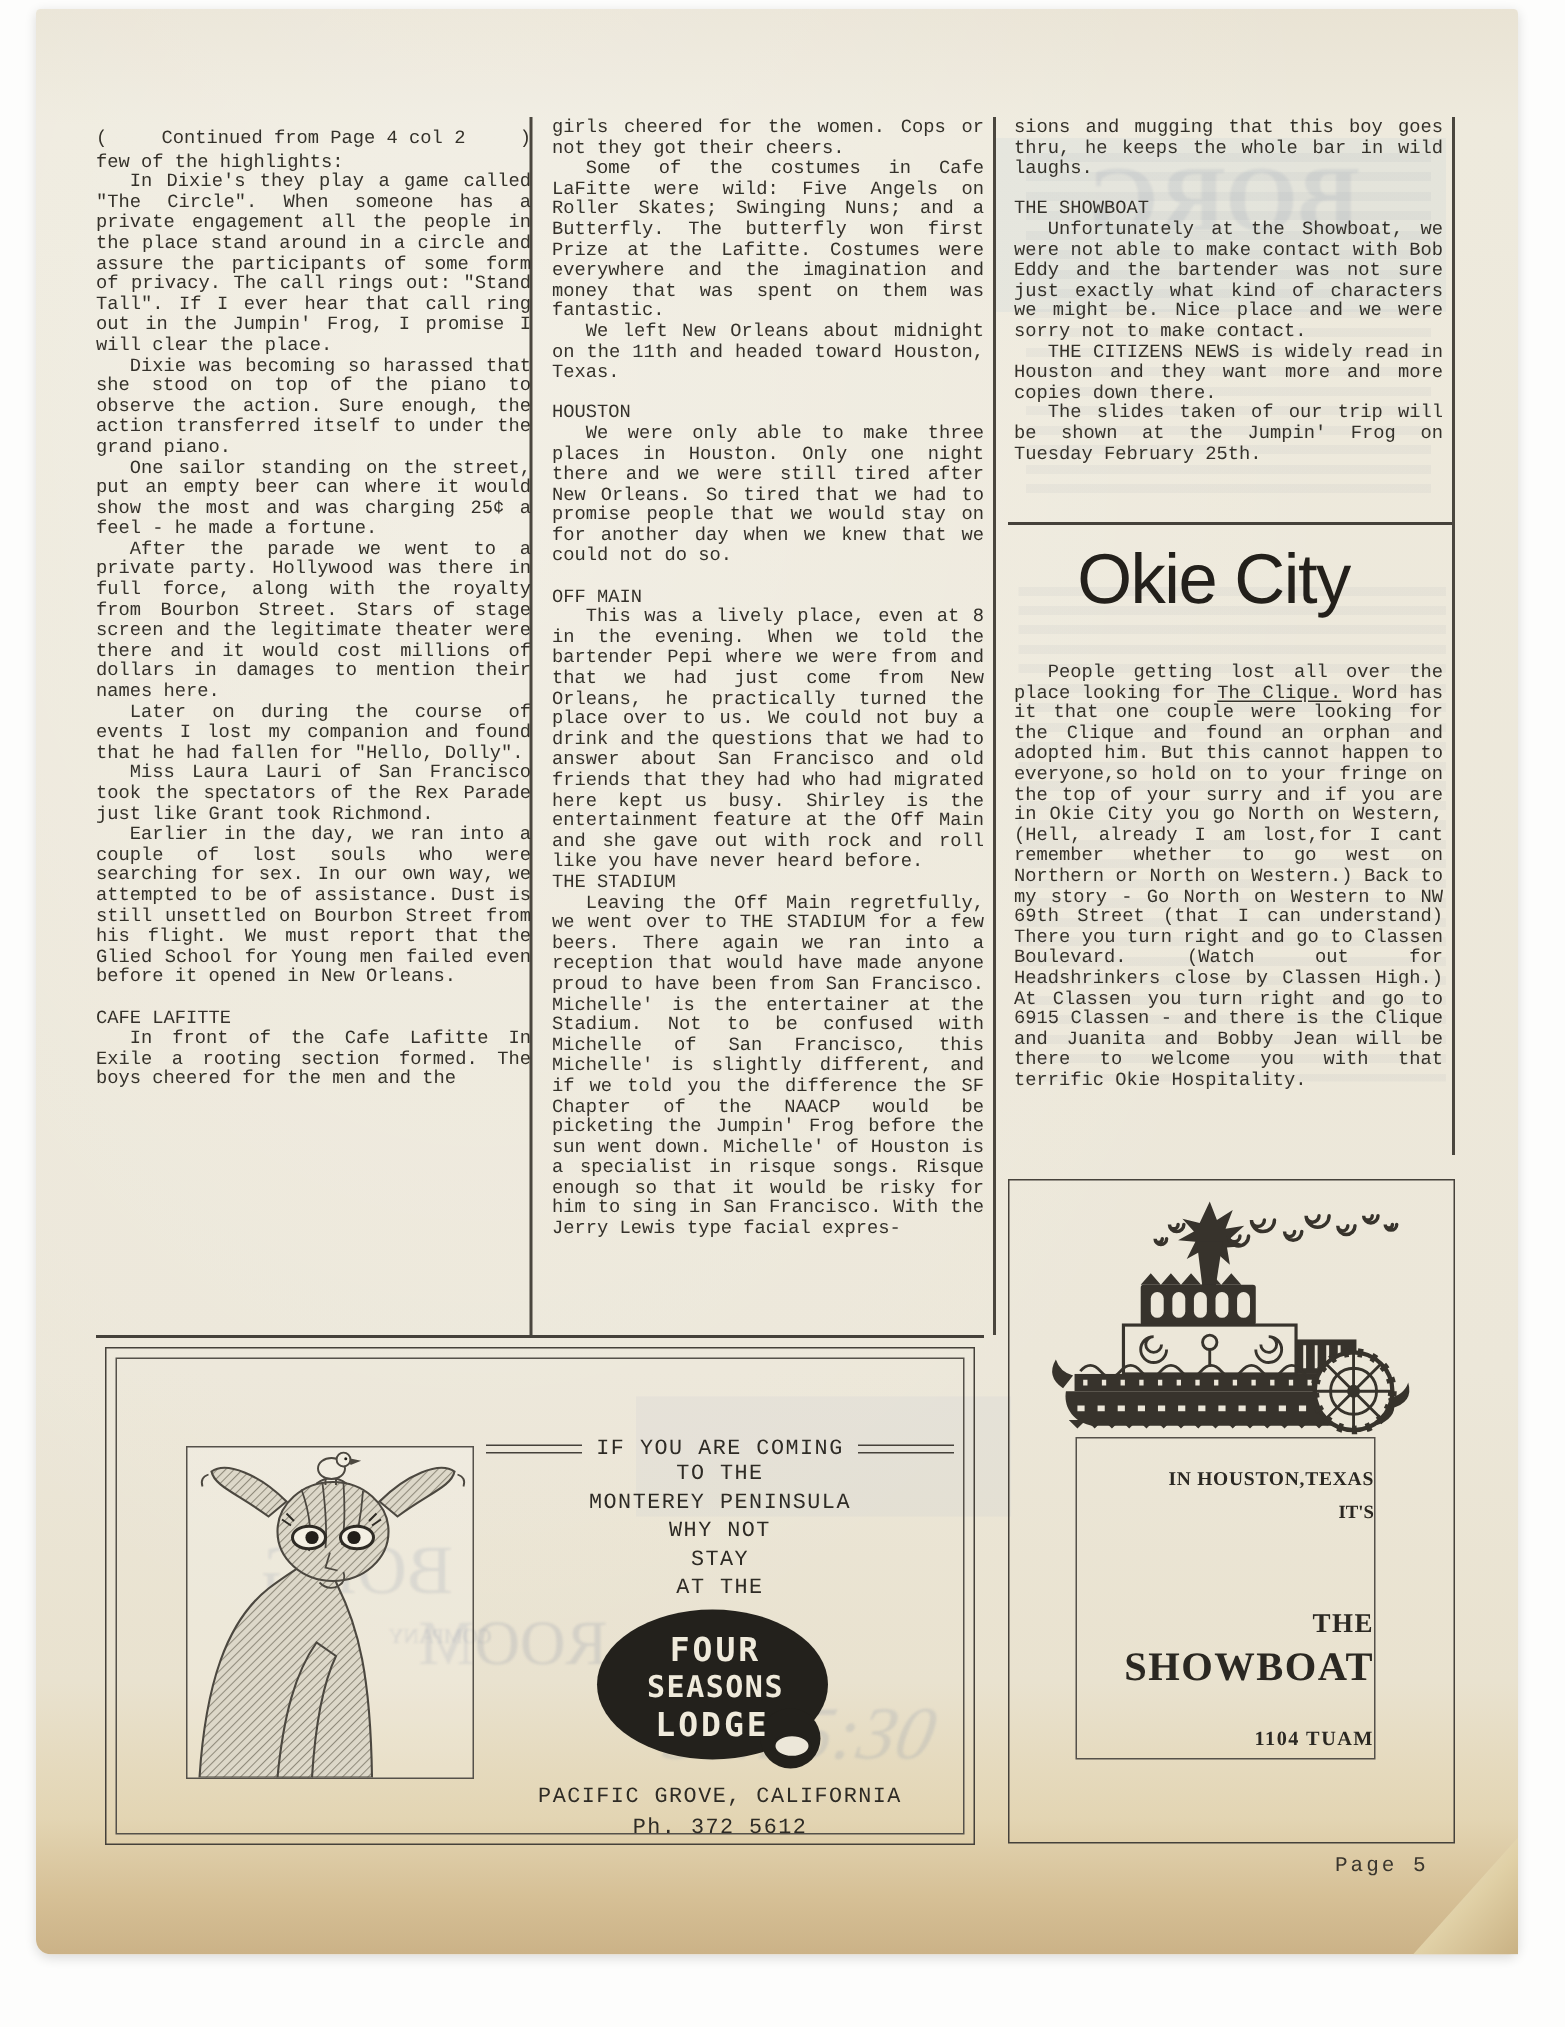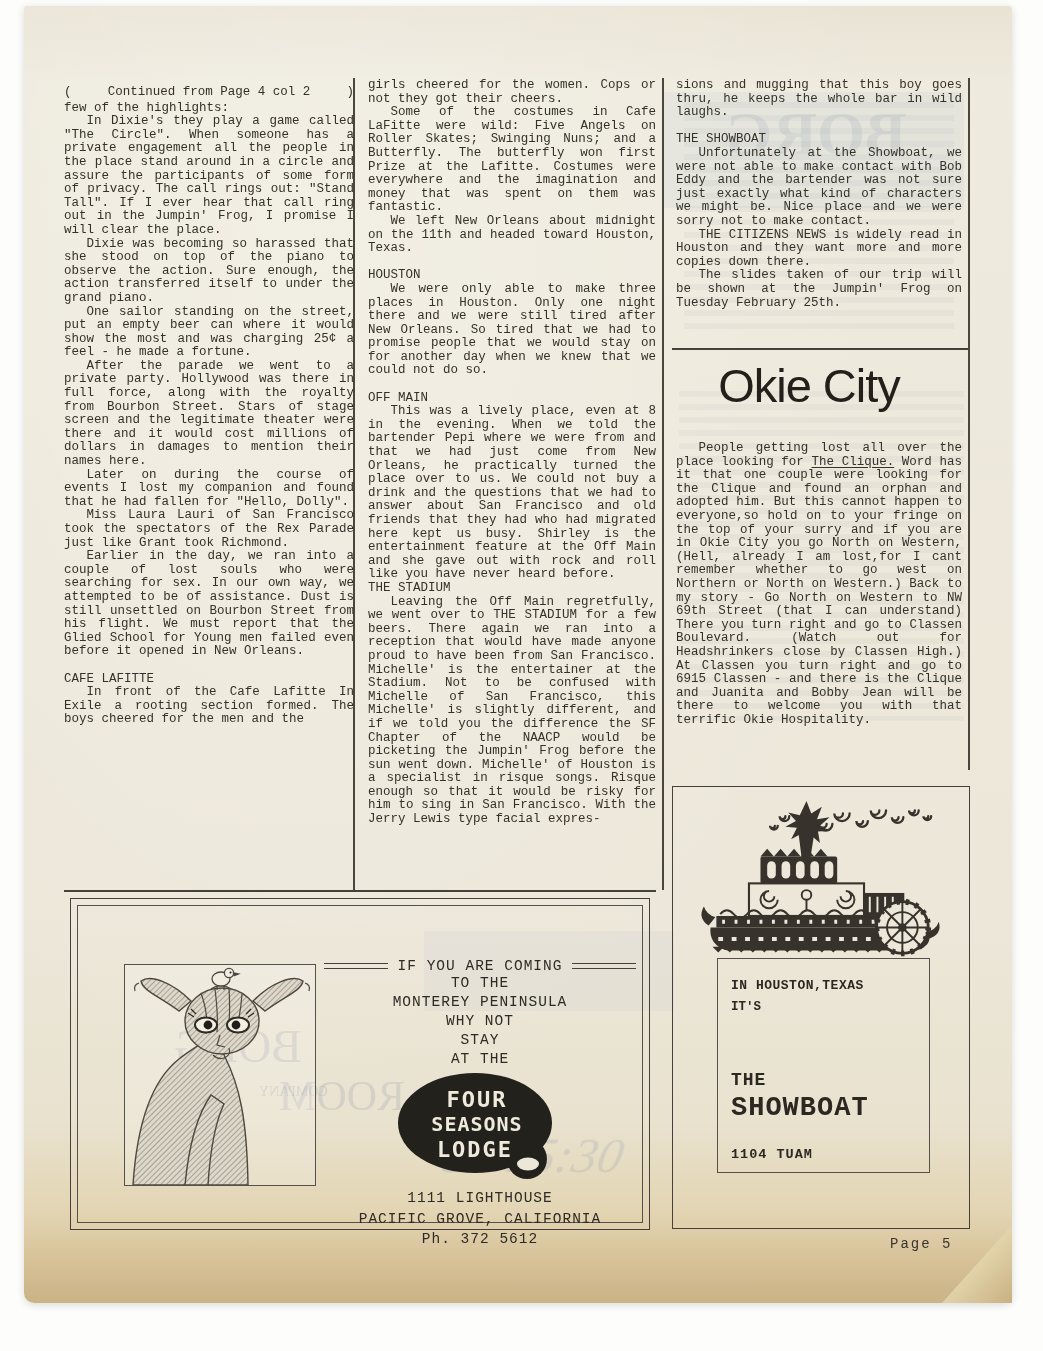--- a/index.html
+++ b/index.html
@@ -37,22 +37,22 @@
   .adbox .inner{position:absolute;left:6px;top:6px;right:6px;bottom:6px;border:1px solid #55514a;}
   .catbox{position:absolute;border:1.2px solid #55514a;background:rgba(255,255,255,.18);}
   .fsl-text{position:absolute;text-align:center;color:#2e2b25;}
   .fsl-head{display:flex;align-items:center;font-size:14.5px;letter-spacing:1px;color:#2e2b25;}
   .fsl-head .dbl{flex:1;height:4px;border-top:1.6px solid #45413a;border-bottom:1.6px solid #45413a;}
   .fsl-head .lab{padding:0 10px;white-space:nowrap;}
   .fsl-lines div{font-size:14.5px;letter-spacing:1px;line-height:19px;}
   .fsl-addr div{font-size:14.5px;letter-spacing:1px;line-height:20.5px;}
   
   .sb-outer{position:absolute;border:1.5px solid #45413a;}
-  .sb-inner{position:absolute;border:1.2px solid #55514a;text-align:left;
-            font-family:Liberation Mono, monospace;color:#2b2822;padding-left:13px;}
+  .sb-inner{position:absolute;border:1.2px solid #55514a;text-align:right;
+            font-family:Liberation Serif, serif;color:#2b2822;}
   .sb-inner .l1{margin-top:19px;font-size:13px;font-weight:bold;letter-spacing:.5px;}
   .sb-inner .l2{margin-top:7px;font-size:12.5px;font-weight:bold;}
   .sb-inner .l3{margin-top:56px;font-size:18px;font-weight:bold;letter-spacing:1px;}
   .sb-inner .l4{margin-top:3px;font-size:27px;font-weight:bold;letter-spacing:1px;}
   .sb-inner .l5{margin-top:24px;font-size:13.5px;font-weight:bold;letter-spacing:1px;}
   .pageno{position:absolute;font-size:14px;color:#3a362e;letter-spacing:2px;}
   
   .bleed{position:absolute;pointer-events:none;color:rgba(110,122,150,.16);
          font-family:"Liberation Serif",serif;filter:blur(.6px);white-space:nowrap;}
   .mirror{transform:scaleX(-1);}
@@ -187,21 +187,20 @@
         <g>
           <ellipse cx="80" cy="52" rx="77" ry="50" fill="#23211c"></ellipse>
           <circle cx="132" cy="88" r="20" fill="#23211c"></circle>
           <ellipse cx="133" cy="93" rx="12" ry="7.5" fill="#ece7d9" stroke="#23211c" stroke-width="2"></ellipse>
         </g>
         <text x="82" y="36" text-anchor="middle" font-family="DejaVu Sans Mono, monospace" font-weight="bold" font-size="22" letter-spacing="2" fill="#efeadb">FOUR</text>
         <text x="82" y="60" text-anchor="middle" font-family="DejaVu Sans Mono, monospace" font-weight="bold" font-size="20" letter-spacing="1" fill="#efeadb">SEASONS</text>
         <text x="80" y="86" text-anchor="middle" font-family="DejaVu Sans Mono, monospace" font-weight="bold" font-size="22" letter-spacing="2" fill="#efeadb">LODGE</text>
       </svg>
       <div class="fsl-addr">
-          <div>1111 LIGHTHOUSE</div>
           <div>PACIFIC GROVE, CALIFORNIA</div>
           <div>Ph. 372 5612</div>
         </div>
     </div>
 
     <div class="sb-outer" style="left:648px;top:780px;width:296px;height:441px;">
       <svg viewBox="0 0 260 170" width="250" height="163" style="position:absolute;left:20px;top:12px;" aria-hidden="true">
         <g fill="#37332c">
           <path d="M118 2 l5 13 l11 -7 l-5 13 l13 -2 l-10 9 l11 5 l-13 1 l2 12 l-9 -8 l-7 11 l-3 -13 l-11 6 l6 -12 l-12 -1 l11 -6 l-8 -9 l12 3 Z"></path>
           <path d="M109 30 L 127 30 L 122 62 L 113 62 Z"></path>

